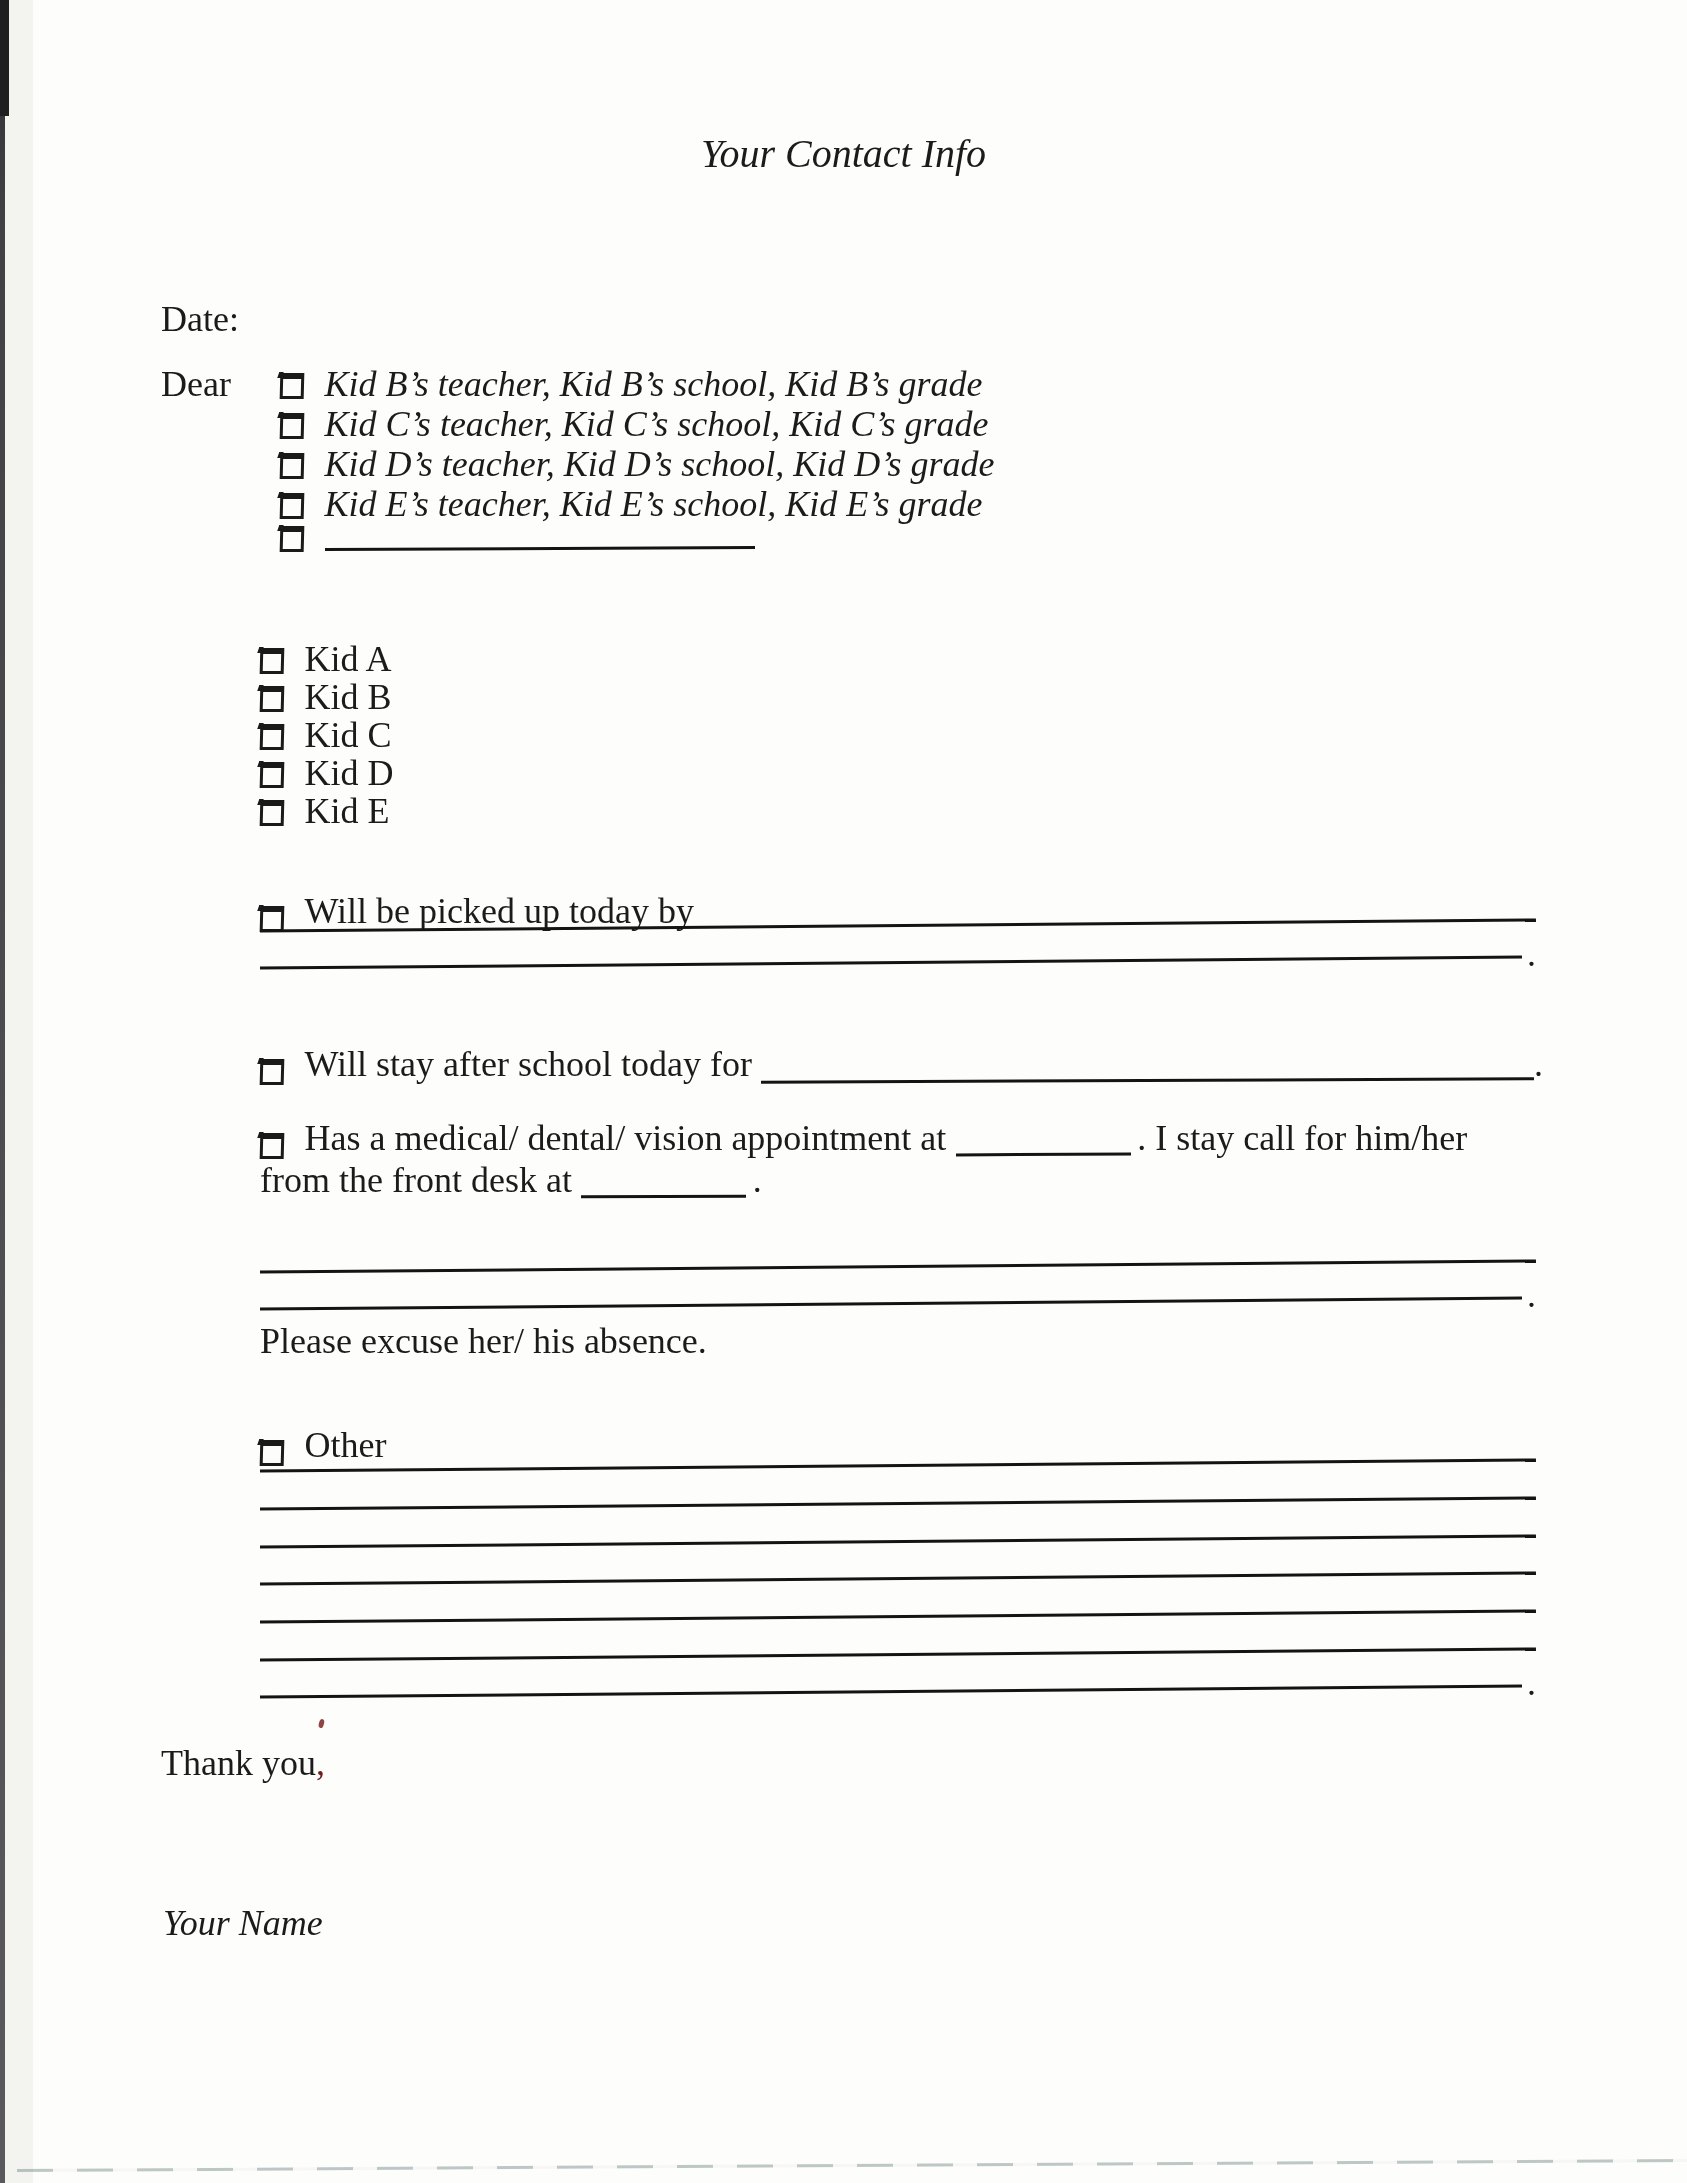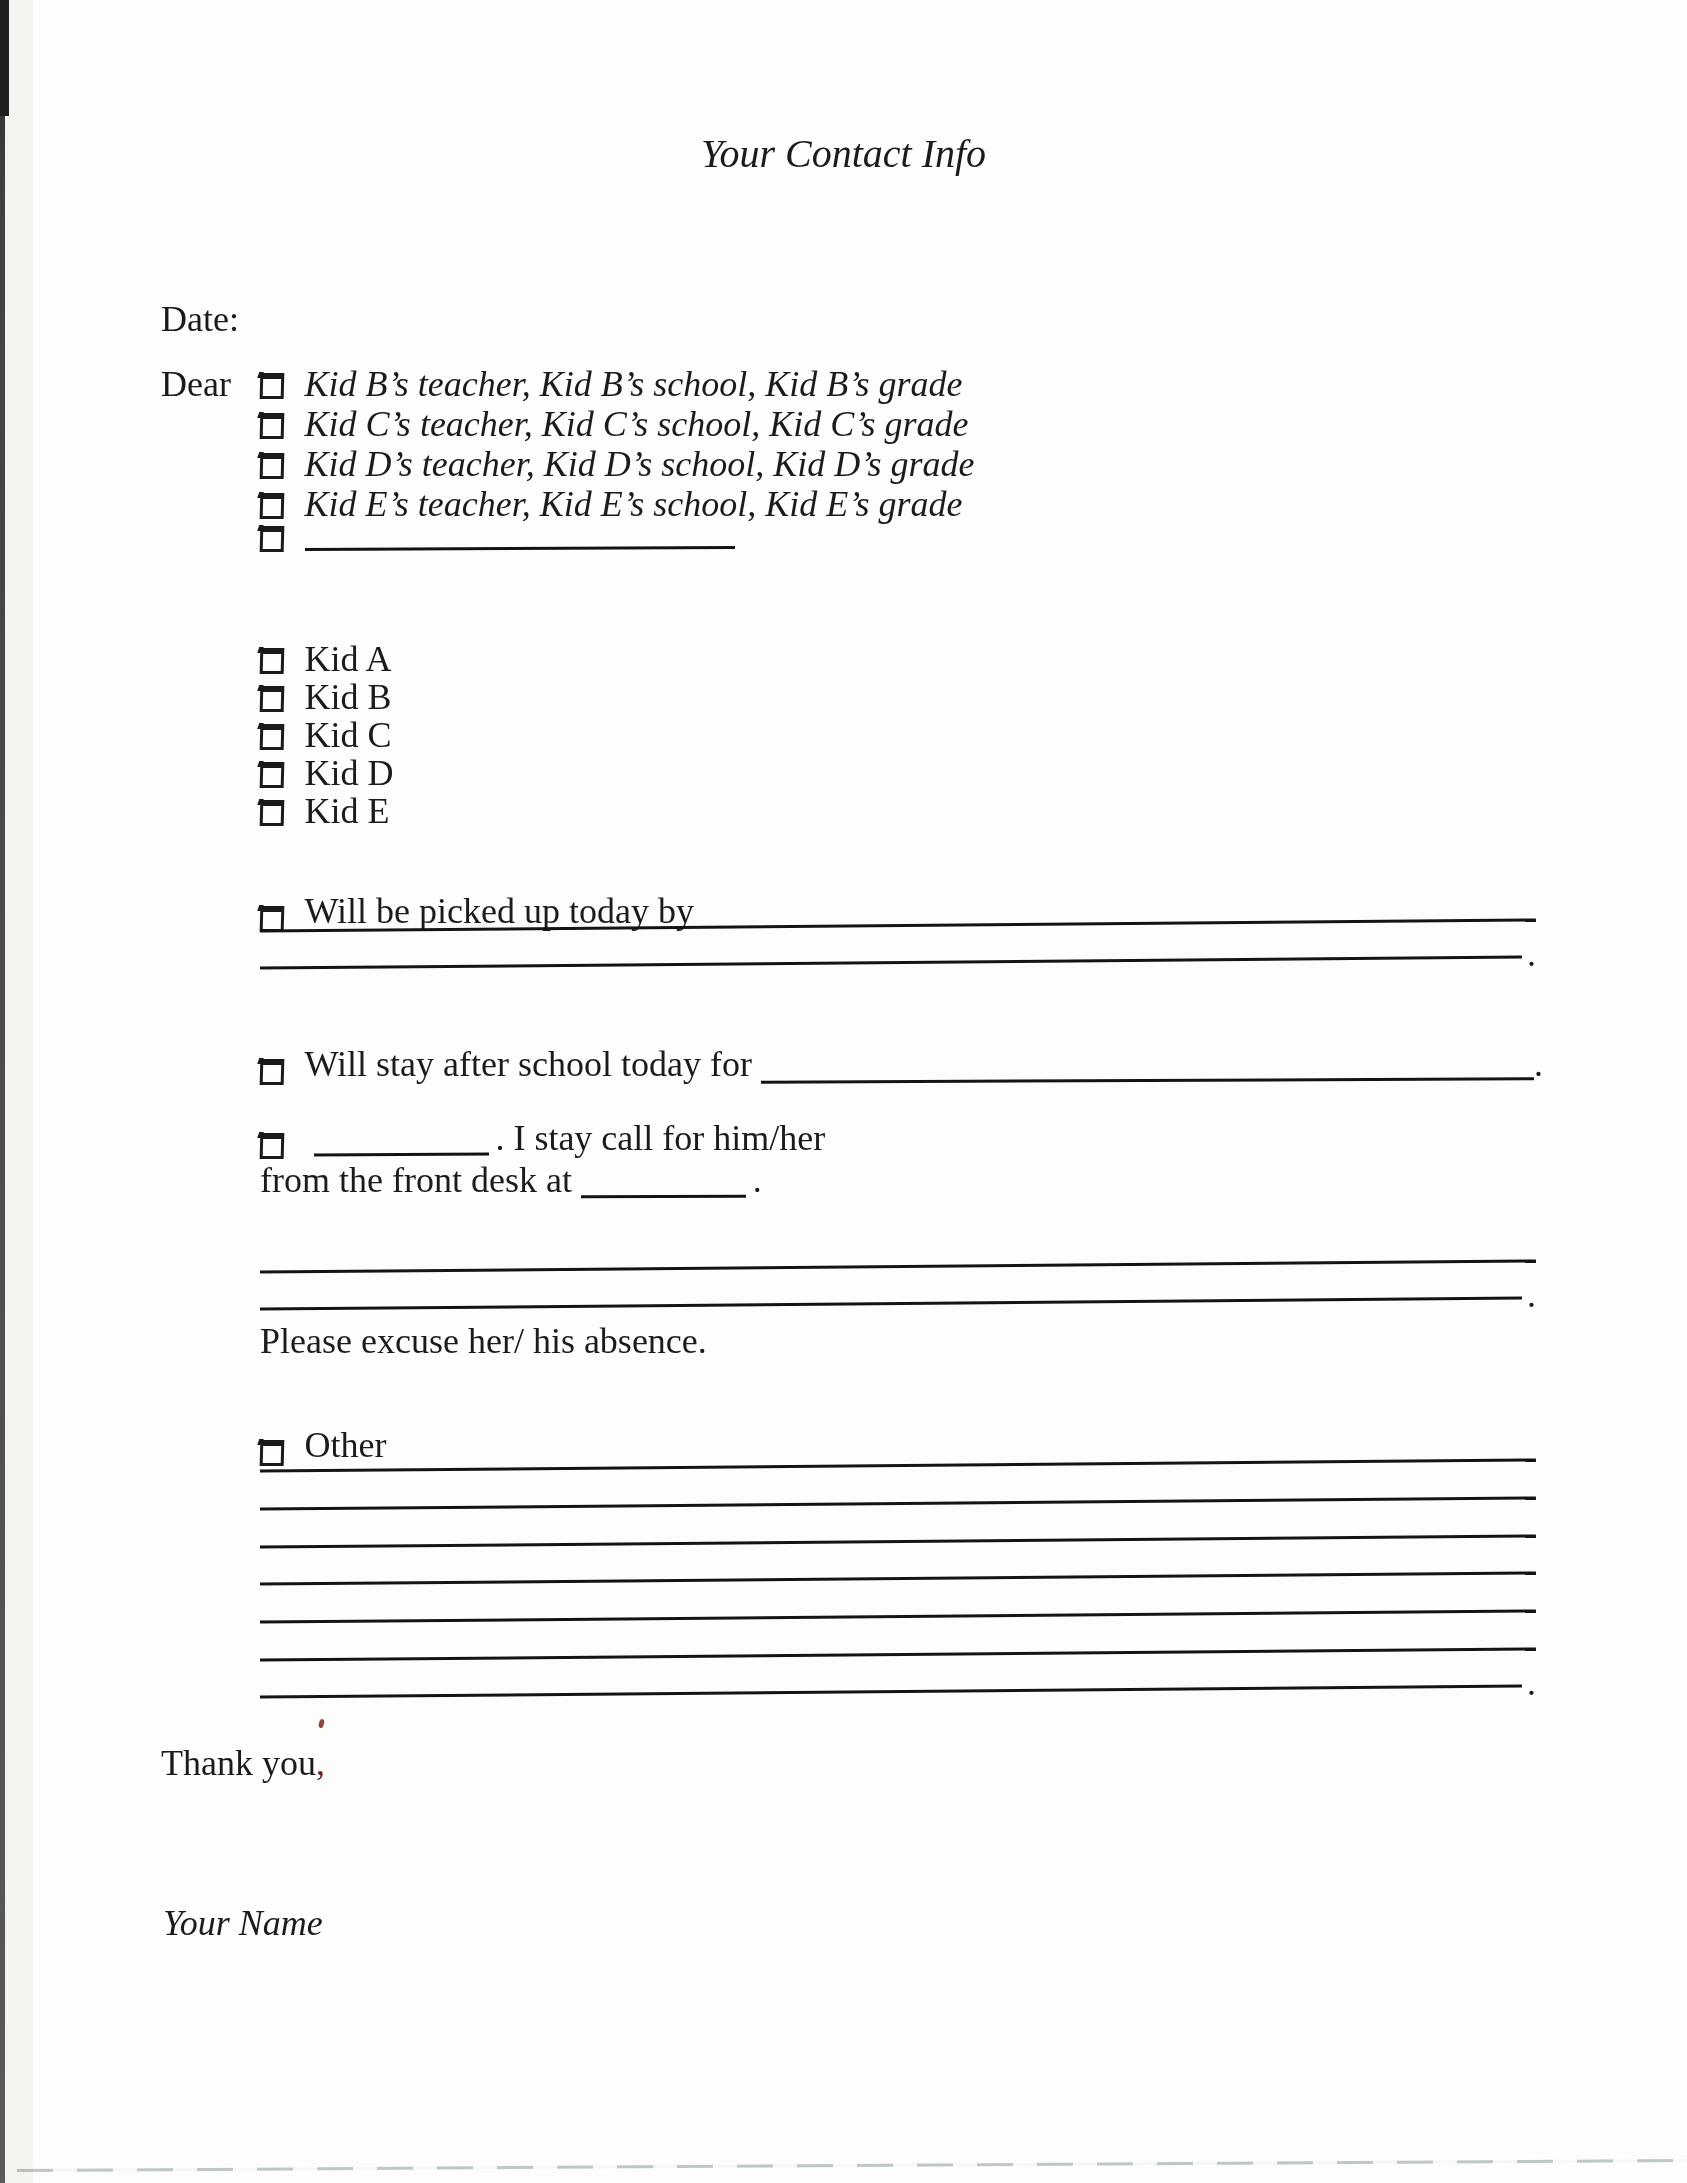--- a/index.html
+++ b/index.html
@@ -73,21 +73,21 @@
 
   <div class="abs scan-left"></div>
   <div class="abs scan-left-band"></div>
   <div class="abs scan-corner"></div>
   <div class="abs scan-bottom"></div>
 
   <div class="abs title">Your Contact Info</div>
 
   <div class="abs t" style="left:161px; top:301px;">Date:</div>
 
-  <div class="abs" style="left:161px; top:364px; display:flex; align-items:flex-start;">
+  <div class="abs" style="left:161px; top:364px; display:flex; align-items:flex-start;gap:20px;">
     <div class="dear-label">Dear</div>
     <div>
       <div class="orow">
         <span class="cb gap"></span>
         <span class="t it">Kid B’s teacher, Kid B’s school, Kid B’s grade</span>
       </div>
       <div class="orow">
         <span class="cb gap"></span>
         <span class="t it">Kid C’s teacher, Kid C’s school, Kid C’s grade</span>
       </div>
@@ -143,20 +143,21 @@
 
   <div class="abs row" style="left:260px; top:1018px; width:1283px;">
     <span class="cb gap"></span>
     <span class="t">Will stay after school today for</span>
     <span class="blank" style="flex:1; margin-left:9.3px;"></span>
     <span class="t">.</span>
   </div>
 
   <div class="abs row" style="left:260px; top:1092px;">
     <span class="cb gap"></span>
+    <span class="t">Has a medical/ dental/ vision appointment at</span>
     <span class="blank" style="width:175px; margin-left:9.3px;"></span>
     <span class="t appt2">. I stay call for him/her</span>
   </div>
   <div class="abs row" style="left:260px; top:1134px;">
     <span class="t">from the front desk at</span>
     <span class="blank" style="width:165px; margin-left:9.3px;"></span>
     <span class="t appt2">.</span>
   </div>
 
   <div class="abs wline" style="left:260px; top:1265px; width:1276px;">

